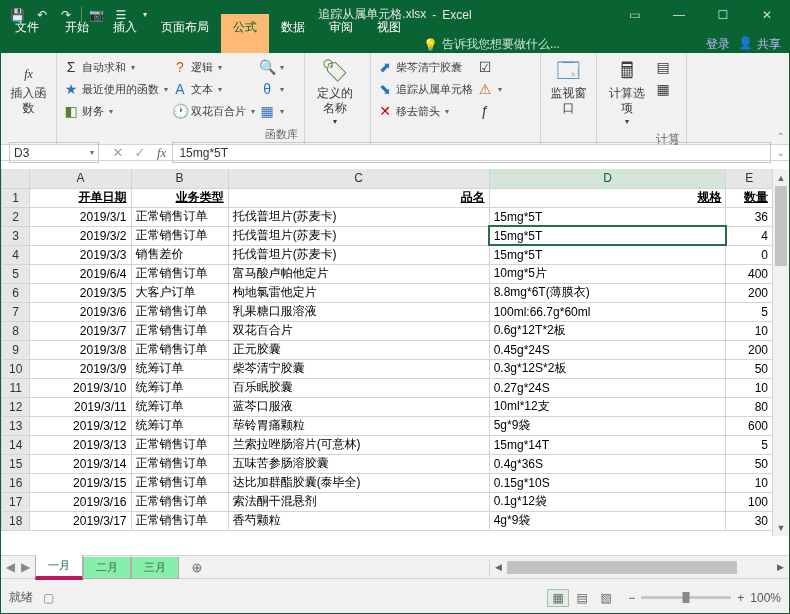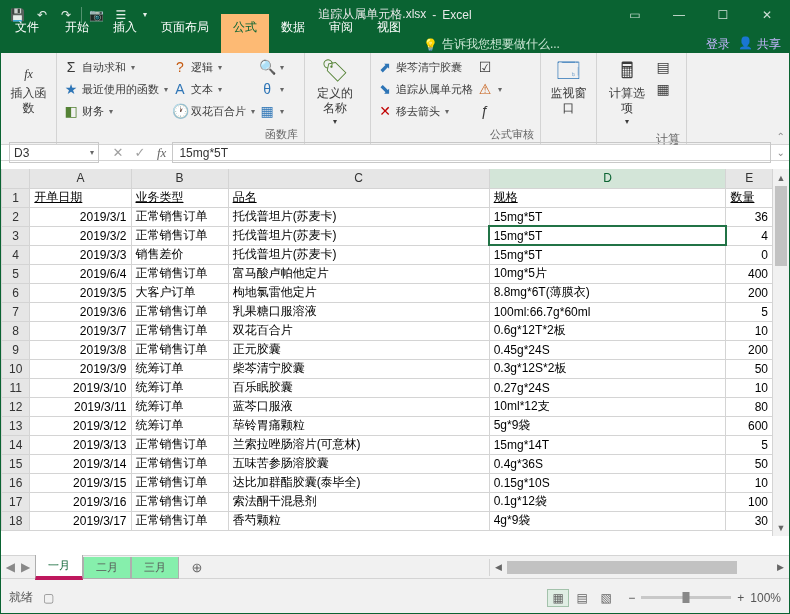--- a/index.html
+++ b/index.html
@@ -42,21 +42,21 @@
 .expand-fb{position:absolute;right:4px;color:#888;font-size:10px}
 .sheet-area{position:relative;height:386px;overflow:hidden;background:#fff}
 table.grid{border-collapse:collapse;width:772px;table-layout:fixed}
 table.grid th,table.grid td{border:1px solid #d4d4d4;height:19px;padding:0 4px;font-size:12px;overflow:hidden;white-space:nowrap;text-overflow:clip}
 table.grid th{background:#e6e6e6;font-weight:normal;color:#333;text-align:center;border-top:none}
 table.grid th.corner{background:#e6e6e6;width:28px}
 table.grid td.rowhdr{background:#e6e6e6;text-align:center;color:#333;width:28px}
 th.colh.sel,td.rowhdr.sel{background:#d3e5d8;color:#0a6332;}
 th.colh{position:relative}
 .cw-A{width:100px}.cw-B{width:96px}.cw-C{width:258px}.cw-D{width:234px}.cw-E{width:46px}
-.data-hdr{font-weight:normal;text-align:left;text-decoration:underline}
+.data-hdr{font-weight:bold;text-align:right;text-decoration:underline}
 .ralign{text-align:right}
 .sel-cell{outline:2px solid #217346;outline-offset:-1px;background:#fff}
 .vscroll{position:absolute;right:0;top:0;width:17px;height:367px;background:#f1f1f1;border-left:1px solid #d4d4d4;display:flex;flex-direction:column}
 .vscroll .sbtn{height:17px;display:flex;align-items:center;justify-content:center;color:#666;font-size:9px;background:#f1f1f1}
 .vscroll .track{flex:1;position:relative}
 .vscroll .thumb{position:absolute;left:2px;right:2px;top:0;height:80px;background:#c2c2c2}
 .sheet-tabs{height:23px;border-top:1px solid #d4d4d4;display:flex;align-items:center;background:#f1f1f1}
 .tab-nav{width:34px;display:flex;justify-content:center;gap:6px;color:#888}
 .stab{padding:3px 12px;border:1px solid #aeaeae;border-top:none;background:#fff;font-size:11px;color:#0a6332;border-bottom:4px solid #be185d;margin-bottom:-1px}
 .stab.inactive{background:#86efac;color:#555;border-bottom:1px solid #aeaeae}
@@ -218,21 +218,20 @@
           </div>
         <div class="small-row">
             <span class="ico" style="color:#c55a11">⚠</span>
             <span class="dd">▾</span>
           </div>
         <div class="small-row">
             <span class="ico">ƒ</span>
           </div>
       </div>
     </div>
-    <div class="rgroup-label">公式审核</div>
   </div>
   <div class="rgroup" style="width:56px">
     <div class="rgroup-body">
       <div class="big-btn">
         <span class="ico" style="color:#2e75b6">🗔</span>
         <span class="lbl">监视窗口</span>
       </div>
     </div>
   </div>
   <div class="rgroup" style="width:90px">

